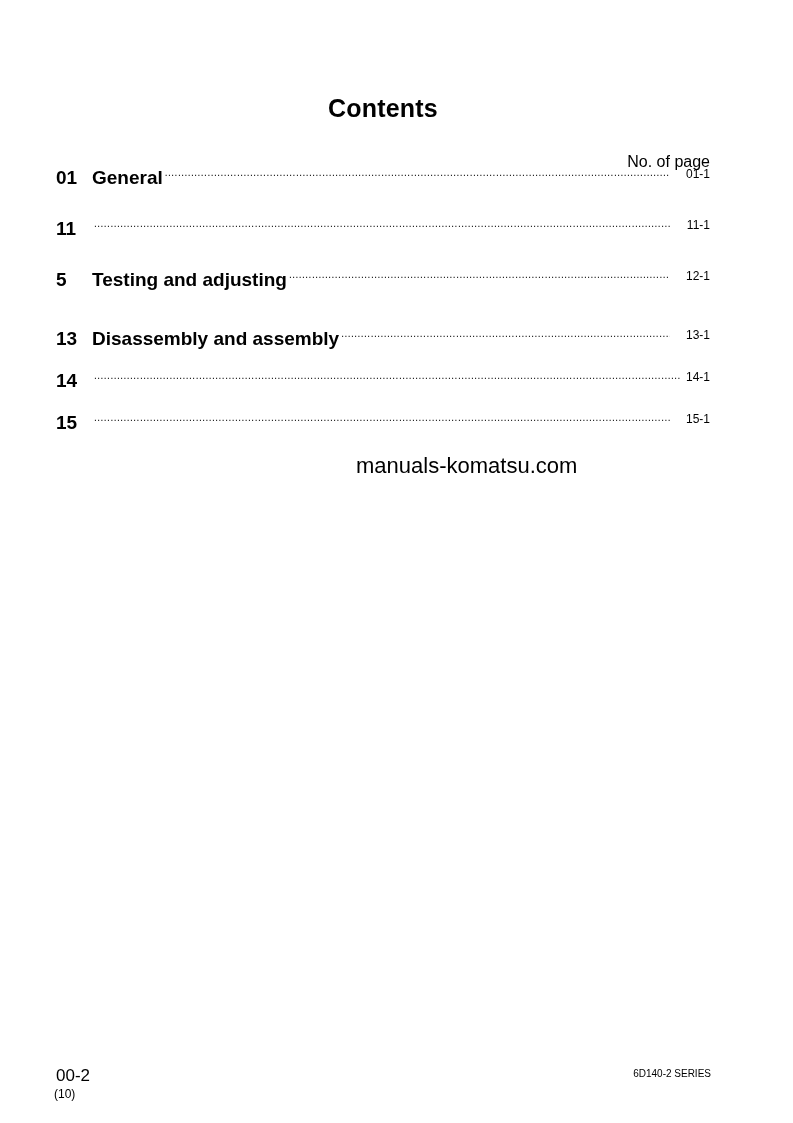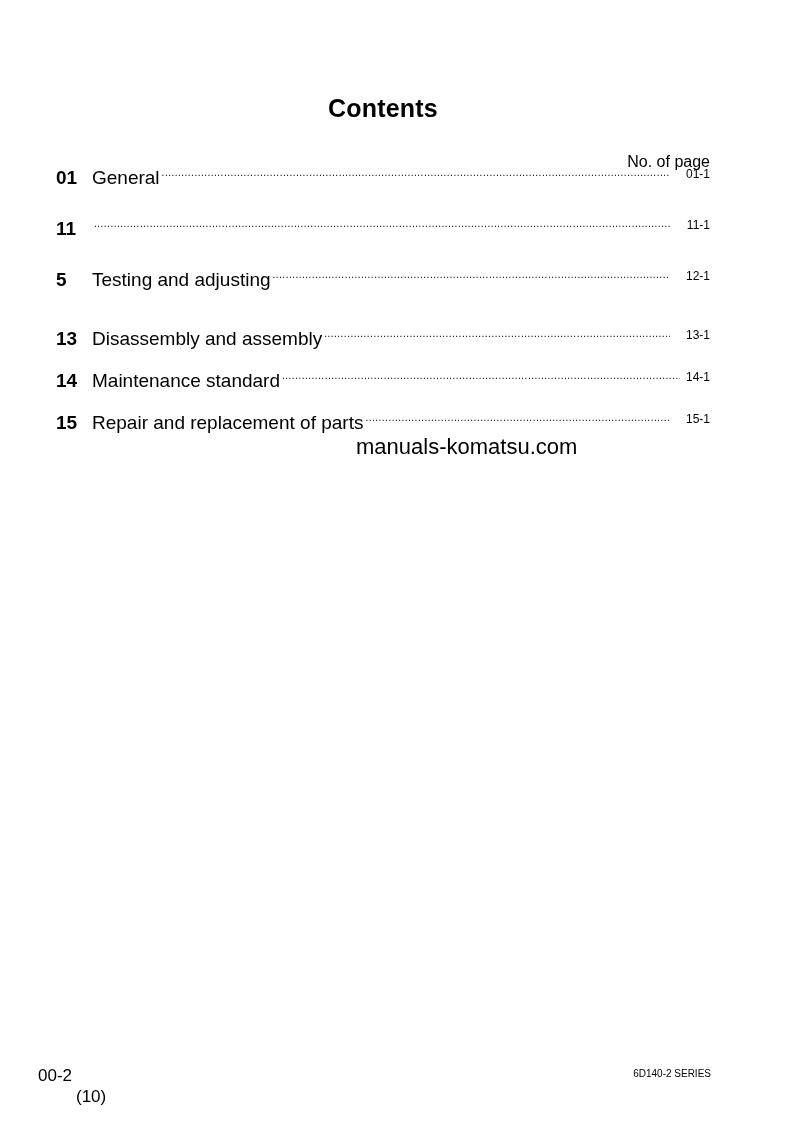--- a/index.html
+++ b/index.html
@@ -2,28 +2,28 @@
 <html><head>
   <meta charset="utf-8">
   <style>
     html, body { margin: 0; padding: 0; background: #ffffff; }
     body { width: 793px; height: 1123px; position: relative; overflow: hidden; color: #000; font-family: "Liberation Sans", sans-serif; }
     .title { position: absolute; top: 94px; left: 0; width: 766px; text-align: center; font-size: 25px; font-weight: bold; letter-spacing: 0.2px; }
     .nop { position: absolute; top: 153px; right: 83px; font-size: 16px; }
     .toc { position: absolute; left: 56px; width: 654px; top: 167px; }
     .row { position: absolute; left: 0; width: 654px; height: 26px; display: flex; align-items: flex-start; }
     .num { width: 36px; font-size: 19px; font-weight: bold; }
-    .label { font-size: 19px; font-weight: normal; white-space: nowrap; }
+    .label { font-size: 19px; font-weight: bold; white-space: nowrap; }
     .leader { flex: 1; overflow: hidden; white-space: nowrap; font-size: 10px; letter-spacing: 0.5px; margin-left: 2px; }
     .leader::before { content: "......................................................................................................................................................................................................................................"; }
     .page { font-size: 12px; width: 40px; text-align: right; }
     .page.tight { width: 30px; }
-    .watermark { position: absolute; top: 434px; left: 356px; font-size: 22px; }
-    .footer-left { position: absolute; top: 1066px; left: 38px; font-size: 17px; }
-    .footer-rev { position: absolute; top: 1087px; left: 76px; font-size: 17px; }
+    .watermark { position: absolute; top: 453px; left: 356px; font-size: 22px; }
+    .footer-left { position: absolute; top: 1066px; left: 56px; font-size: 17px; }
+    .footer-rev { position: absolute; top: 1087px; left: 54px; font-size: 12px; }
     .footer-right { position: absolute; top: 1068px; right: 82px; font-size: 10px; }
   </style>
 </head>
 <body>
 
 <div class="title">Contents</div>
 <div class="nop">No. of page</div>
 
 <div class="toc">
   <div class="row" style="top:0px">
@@ -44,27 +44,25 @@
     <span class="page">12-1</span>
   </div>
   <div class="row" style="top:161px">
     <span class="num">13</span>
     <span class="label">Disassembly and assembly</span>
     <span class="leader"></span>
     <span class="page">13-1</span>
   </div>
   <div class="row" style="top:203px">
     <span class="num">14</span>
-    <span class="label">Maintenance standard</span>
     <span class="leader"></span>
     <span class="page tight">14-1</span>
   </div>
   <div class="row" style="top:245px">
     <span class="num">15</span>
-    <span class="label">Repair and replacement of parts</span>
     <span class="leader"></span>
     <span class="page">15-1</span>
   </div>
 </div>
 
 <div class="watermark">manuals-komatsu.com</div>
 
 <div class="footer-left">00-2</div>
 <div class="footer-rev">(10)</div>
 <div class="footer-right">6D140-2 SERIES</div>

